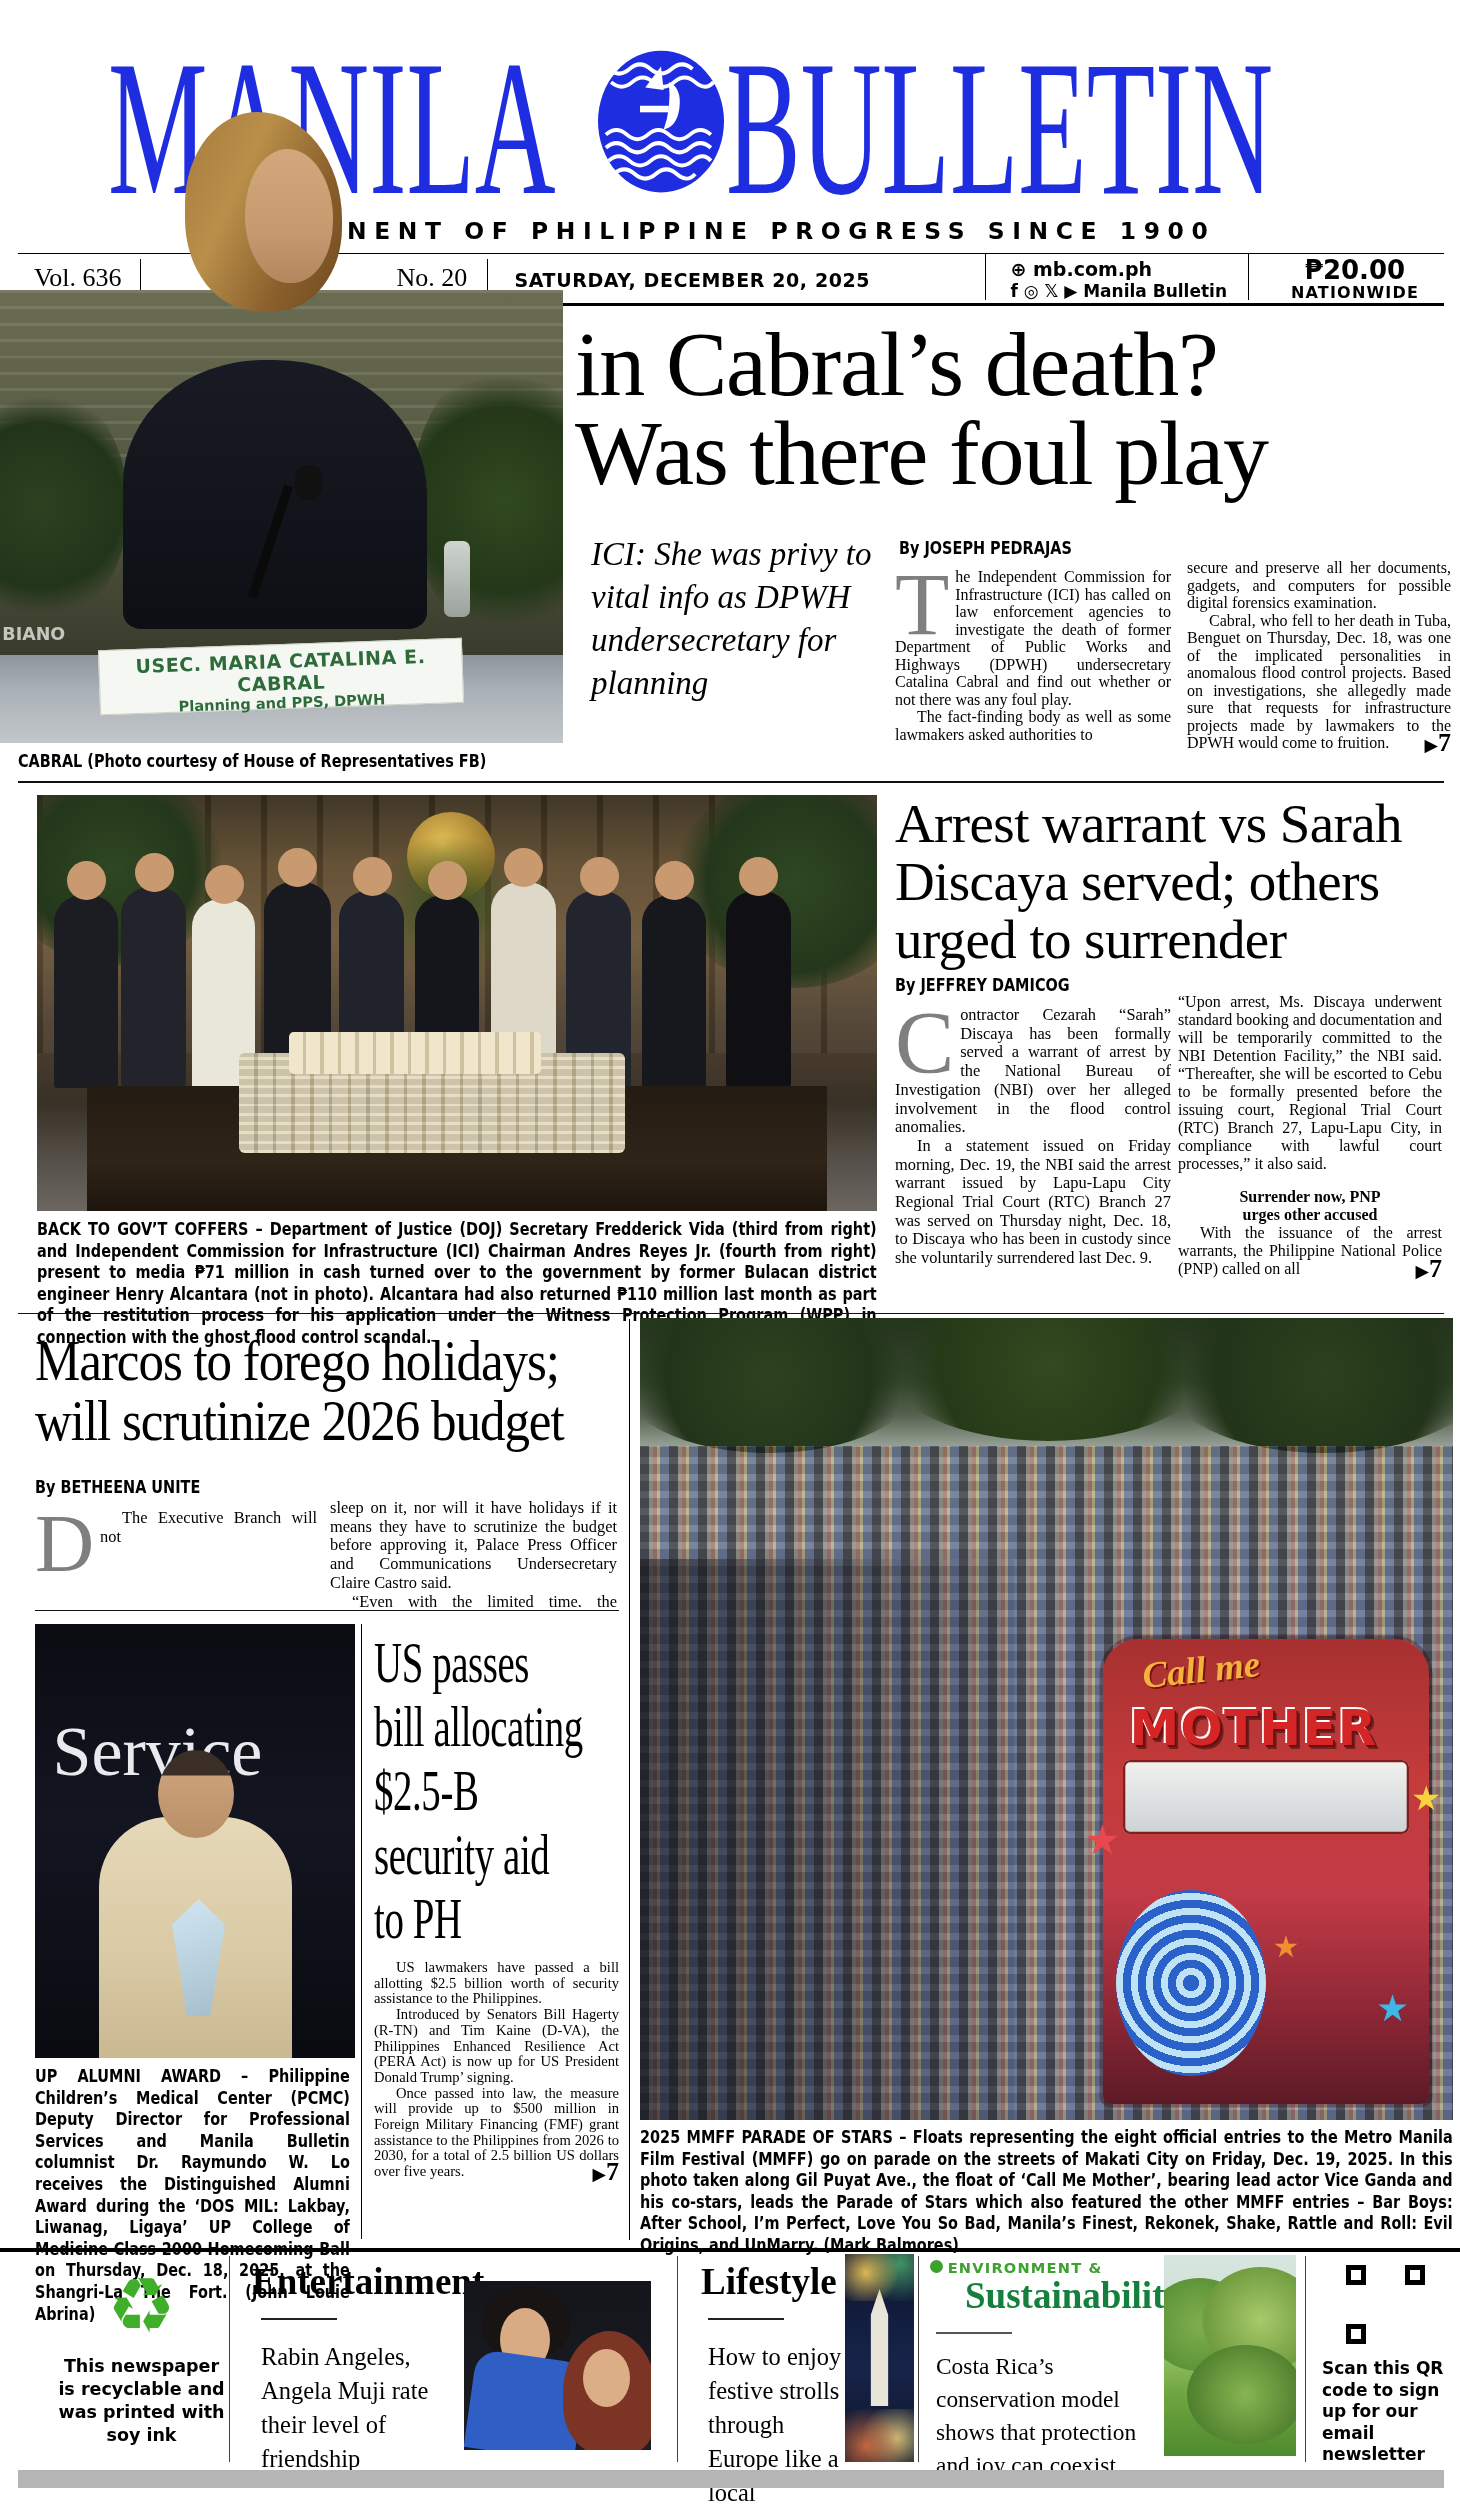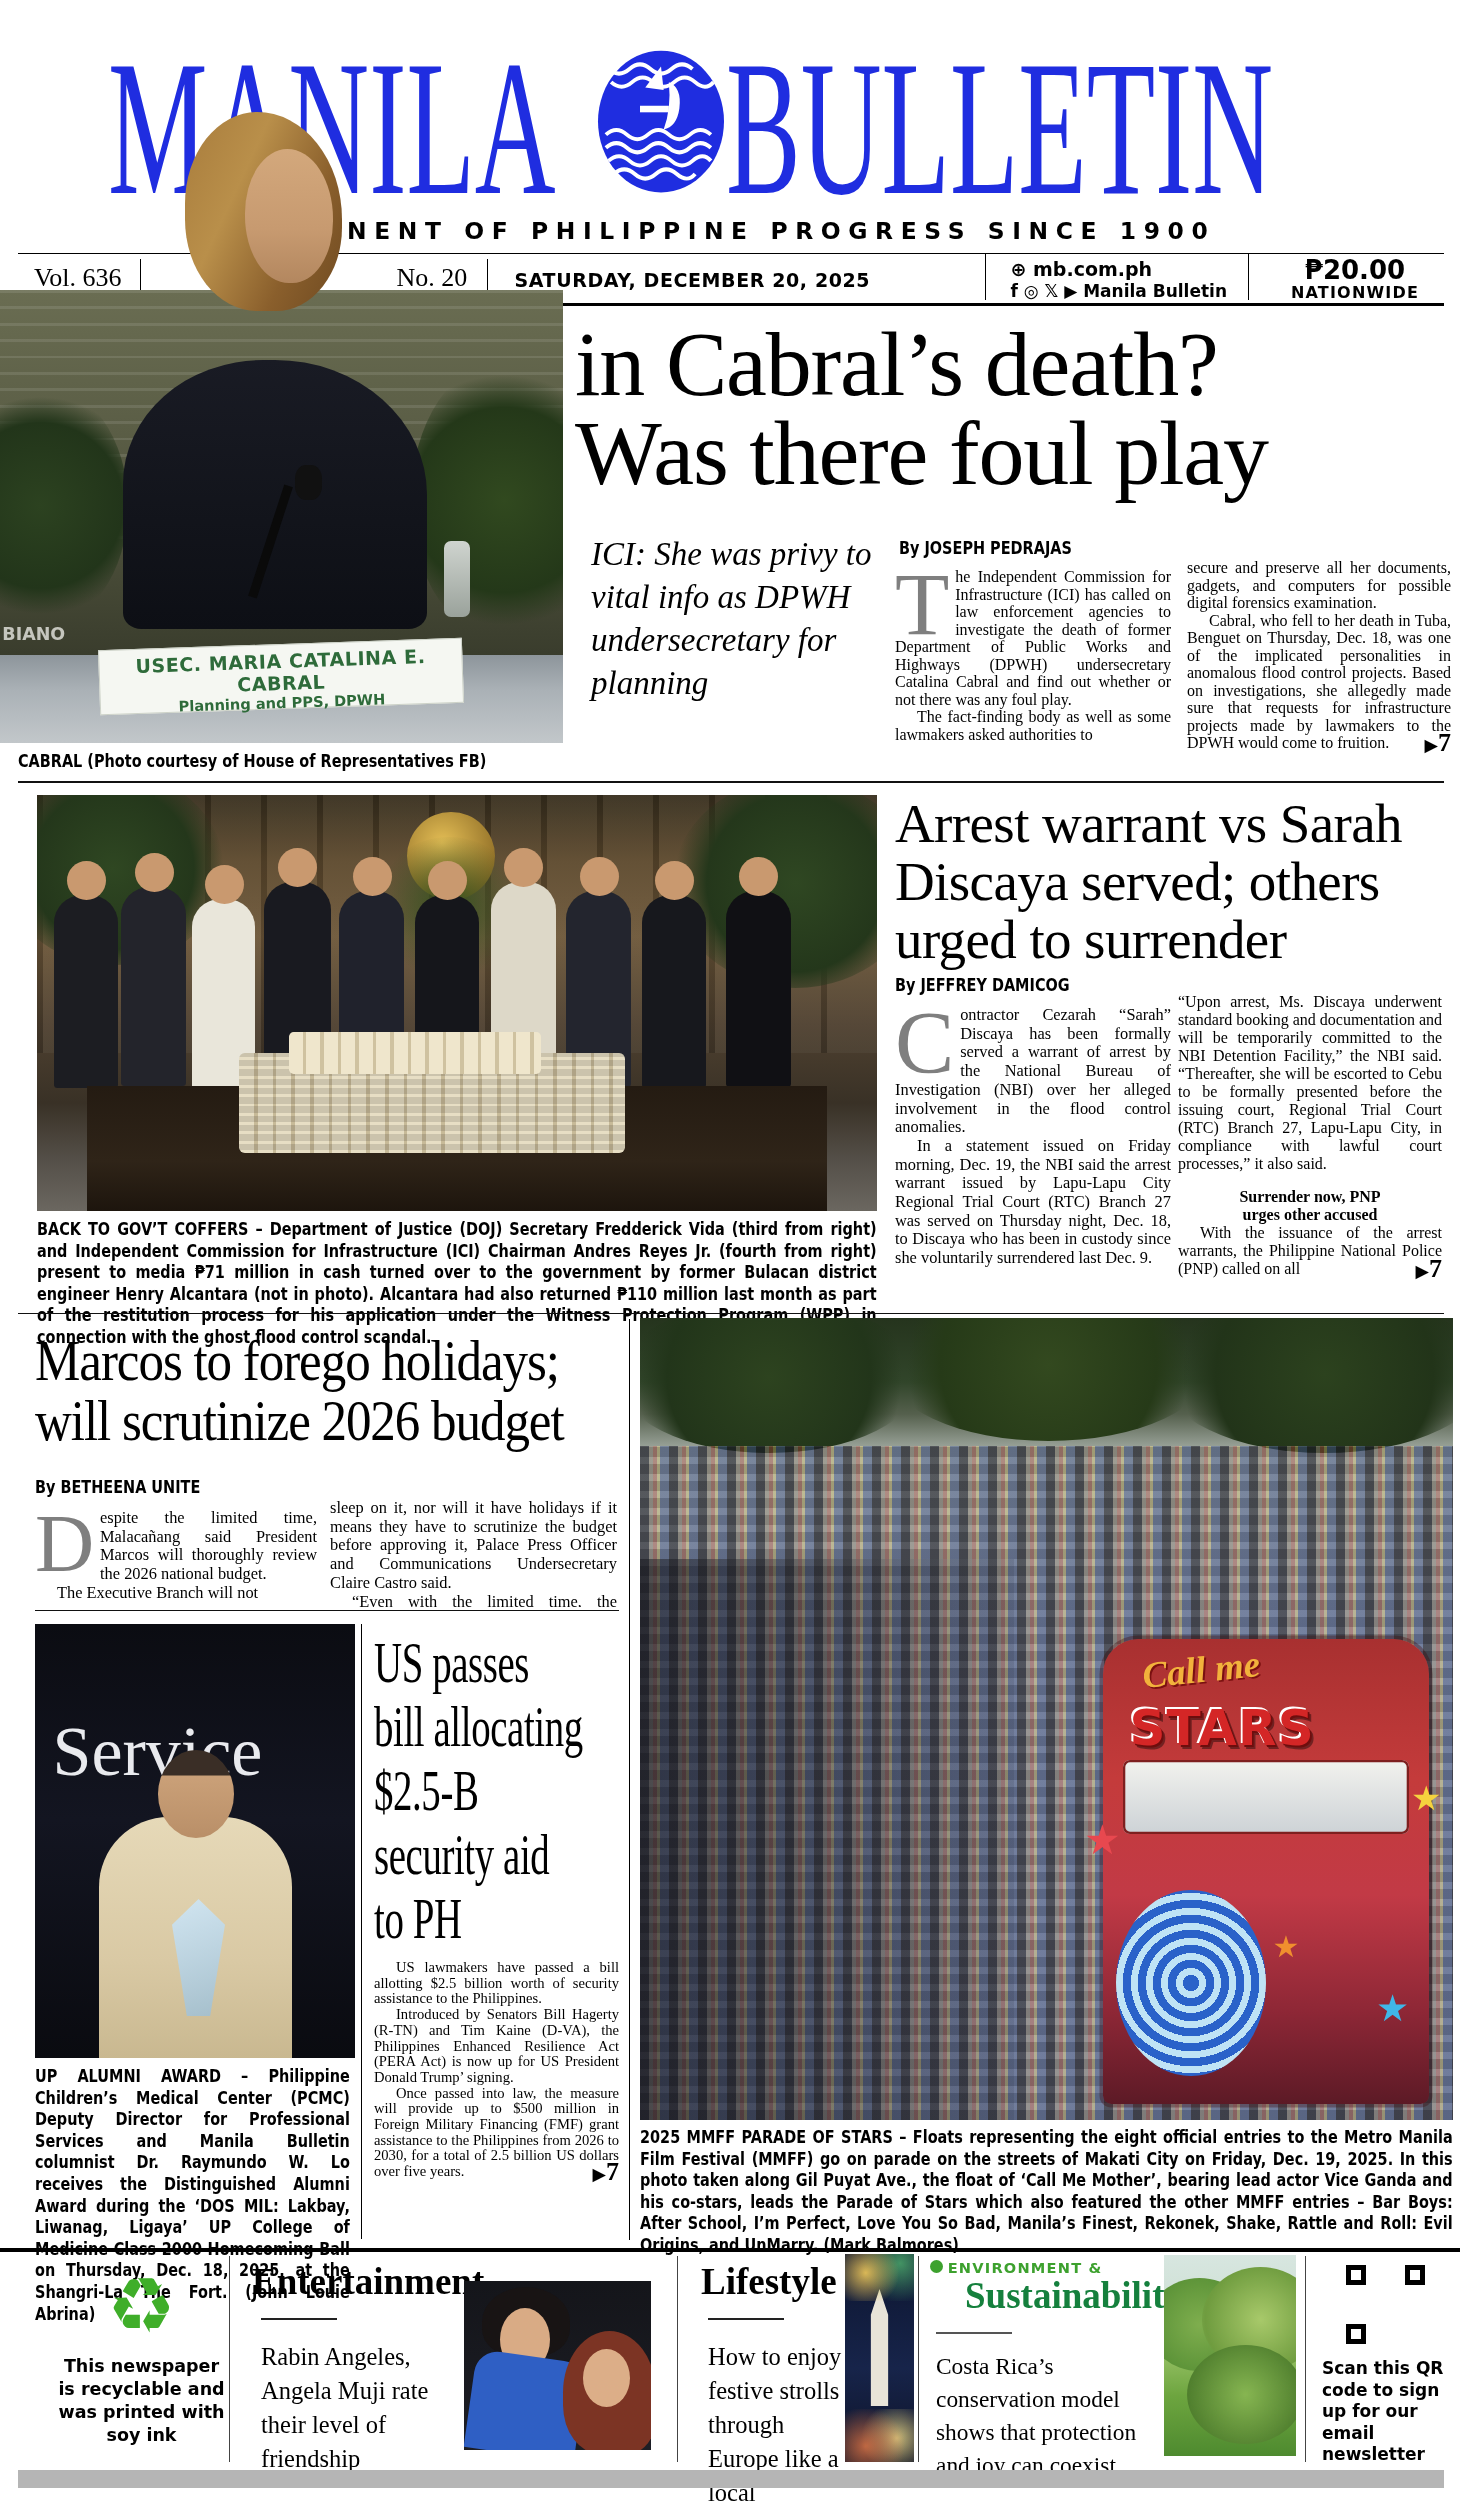--- a/index.html
+++ b/index.html
@@ -196,21 +196,21 @@
   <div class="abs headline" style="left:35px;top:1331px;width:584px;font-size:58px;line-height:60px;">
     <div class="cx88">
       <div class="nowrap">Marcos to forego holidays;</div>
       <div class="nowrap">will scrutinize 2026 budget</div>
     </div>
   </div>
   <div class="abs byline" style="left:35px;top:1477px;">
     <div class="cx85">By BETHEENA UNITE</div>
   </div>
   <div class="abs body-copy just" style="left:35px;top:1509px;width:282px;height:96px;font-size:16.4px;line-height:18.7px;overflow:hidden;">
-    <p><span class="dropcap" style="font-size:82px;line-height:61px;">D</span><span>espite the limited time, Malacañang said President Marcos will thoroughly review the 2026 national budget.</span></p>
+    <p><span class="dropcap" style="font-size:82px;line-height:61px;">D</span></p>
     <p class="ind">The Executive Branch will not</p>
   </div>
   <div class="abs body-copy just" style="left:330px;top:1499px;width:287px;height:108px;font-size:16.4px;line-height:18.7px;overflow:hidden;">
     <p>sleep on it, nor will it have holidays if it means they have to scrutinize the budget before approving it, Palace Press Officer and Communications Undersecretary Claire Castro said.</p>
     <p class="ind"><span>“Even with the limited time, the President assures that this will</span></p>
   </div>
   <div class="abs hrule" style="left:35px;top:1610px;width:584px;height:1.2px;"></div>
 
   <div class="photo" style="left:35px;top:1624px;width:320px;height:434px;background:linear-gradient(180deg,#0b0c12 0%,#131521 45%,#0a0b10 100%);">
     <div class="abs serif" style="left:17.5px;top:88px;font-size:70px;color:#e9eaee;font-weight:400;">Service</div>
@@ -261,21 +261,21 @@
     <div class="abs" style="left:57%;top:40%;width:40%;height:58%;
          background:linear-gradient(180deg,#a83030 0%,#c43b3b 30%,#c23a46 55%,#8e2736 80%,#5c1a26 100%);
          border-radius:35px 35px 8.2px 8.2px;box-shadow:0 0 0 3.5px rgba(60,10,10,.35);">
       <div class="abs" style="left:6%;top:26%;width:88%;height:16%;background:linear-gradient(180deg,#f2f2ee,#cdd2d6);border-radius:7px;
            box-shadow:inset 0 0 0 2.3px #7e1f1f;"></div>
       <div class="abs" style="left:4%;bottom:6%;width:46%;height:40%;border-radius:50%;
            background:repeating-radial-gradient(circle at 50% 50%,#2a62c9 0 8.2px,#bfe3f5 8.2px 15px);"></div>
       <div class="abs serif" style="left:12%;top:2%;font-style:italic;font-weight:700;font-size:37px;color:#f2b23c;transform:rotate(-6deg);
                   text-shadow:1.8px 1.8px 0 #7a1010;">Call me</div>
       <div class="abs sans b" style="left:8%;top:13%;font-size:50px;letter-spacing:1.2px;color:#d42626;
-                  text-shadow:-1.8px -1.8px 0 #ffffff,1.8px 1.8px 0 #6e0d0d,3.5px 3.5px 0 rgba(0,0,0,.4);">STARS</div>
+                  text-shadow:-1.8px -1.8px 0 #ffffff,1.8px 1.8px 0 #6e0d0d,3.5px 3.5px 0 rgba(0,0,0,.4);">MOTHER</div>
       <span class="star" style="left:-6%;top:38%;font-size:41px;color:#e8484f;">★</span>
       <span class="star" style="right:-4%;top:30%;font-size:34px;color:#f5d23e;">★</span>
       <span class="star" style="right:6%;bottom:16%;font-size:37px;color:#3fb6e8;">★</span>
       <span class="star" style="left:52%;bottom:30%;font-size:30px;color:#f08f2e;">★</span>
     </div>
   </div>
   <div class="abs caption just" style="left:640px;top:2127px;width:813px;">
     <div class="cx85"><span>2025 MMFF PARADE OF STARS –</span><span> Floats representing the eight official entries to the Metro Manila Film Festival (MMFF) go on parade on the streets of Makati City on Friday, Dec. 19, 2025. In this photo taken along Gil Puyat Ave., the float of ‘Call Me Mother’, bearing lead actor Vice Ganda and his co-stars, leads the Parade of Stars which also featured the other MMFF entries – Bar Boys: After School, I’m Perfect, Love You So Bad, Manila’s Finest, Rekonek, Shake, Rattle and Roll: Evil Origins, and UnMarry. (Mark Balmores)</span></div>
   </div>
 

